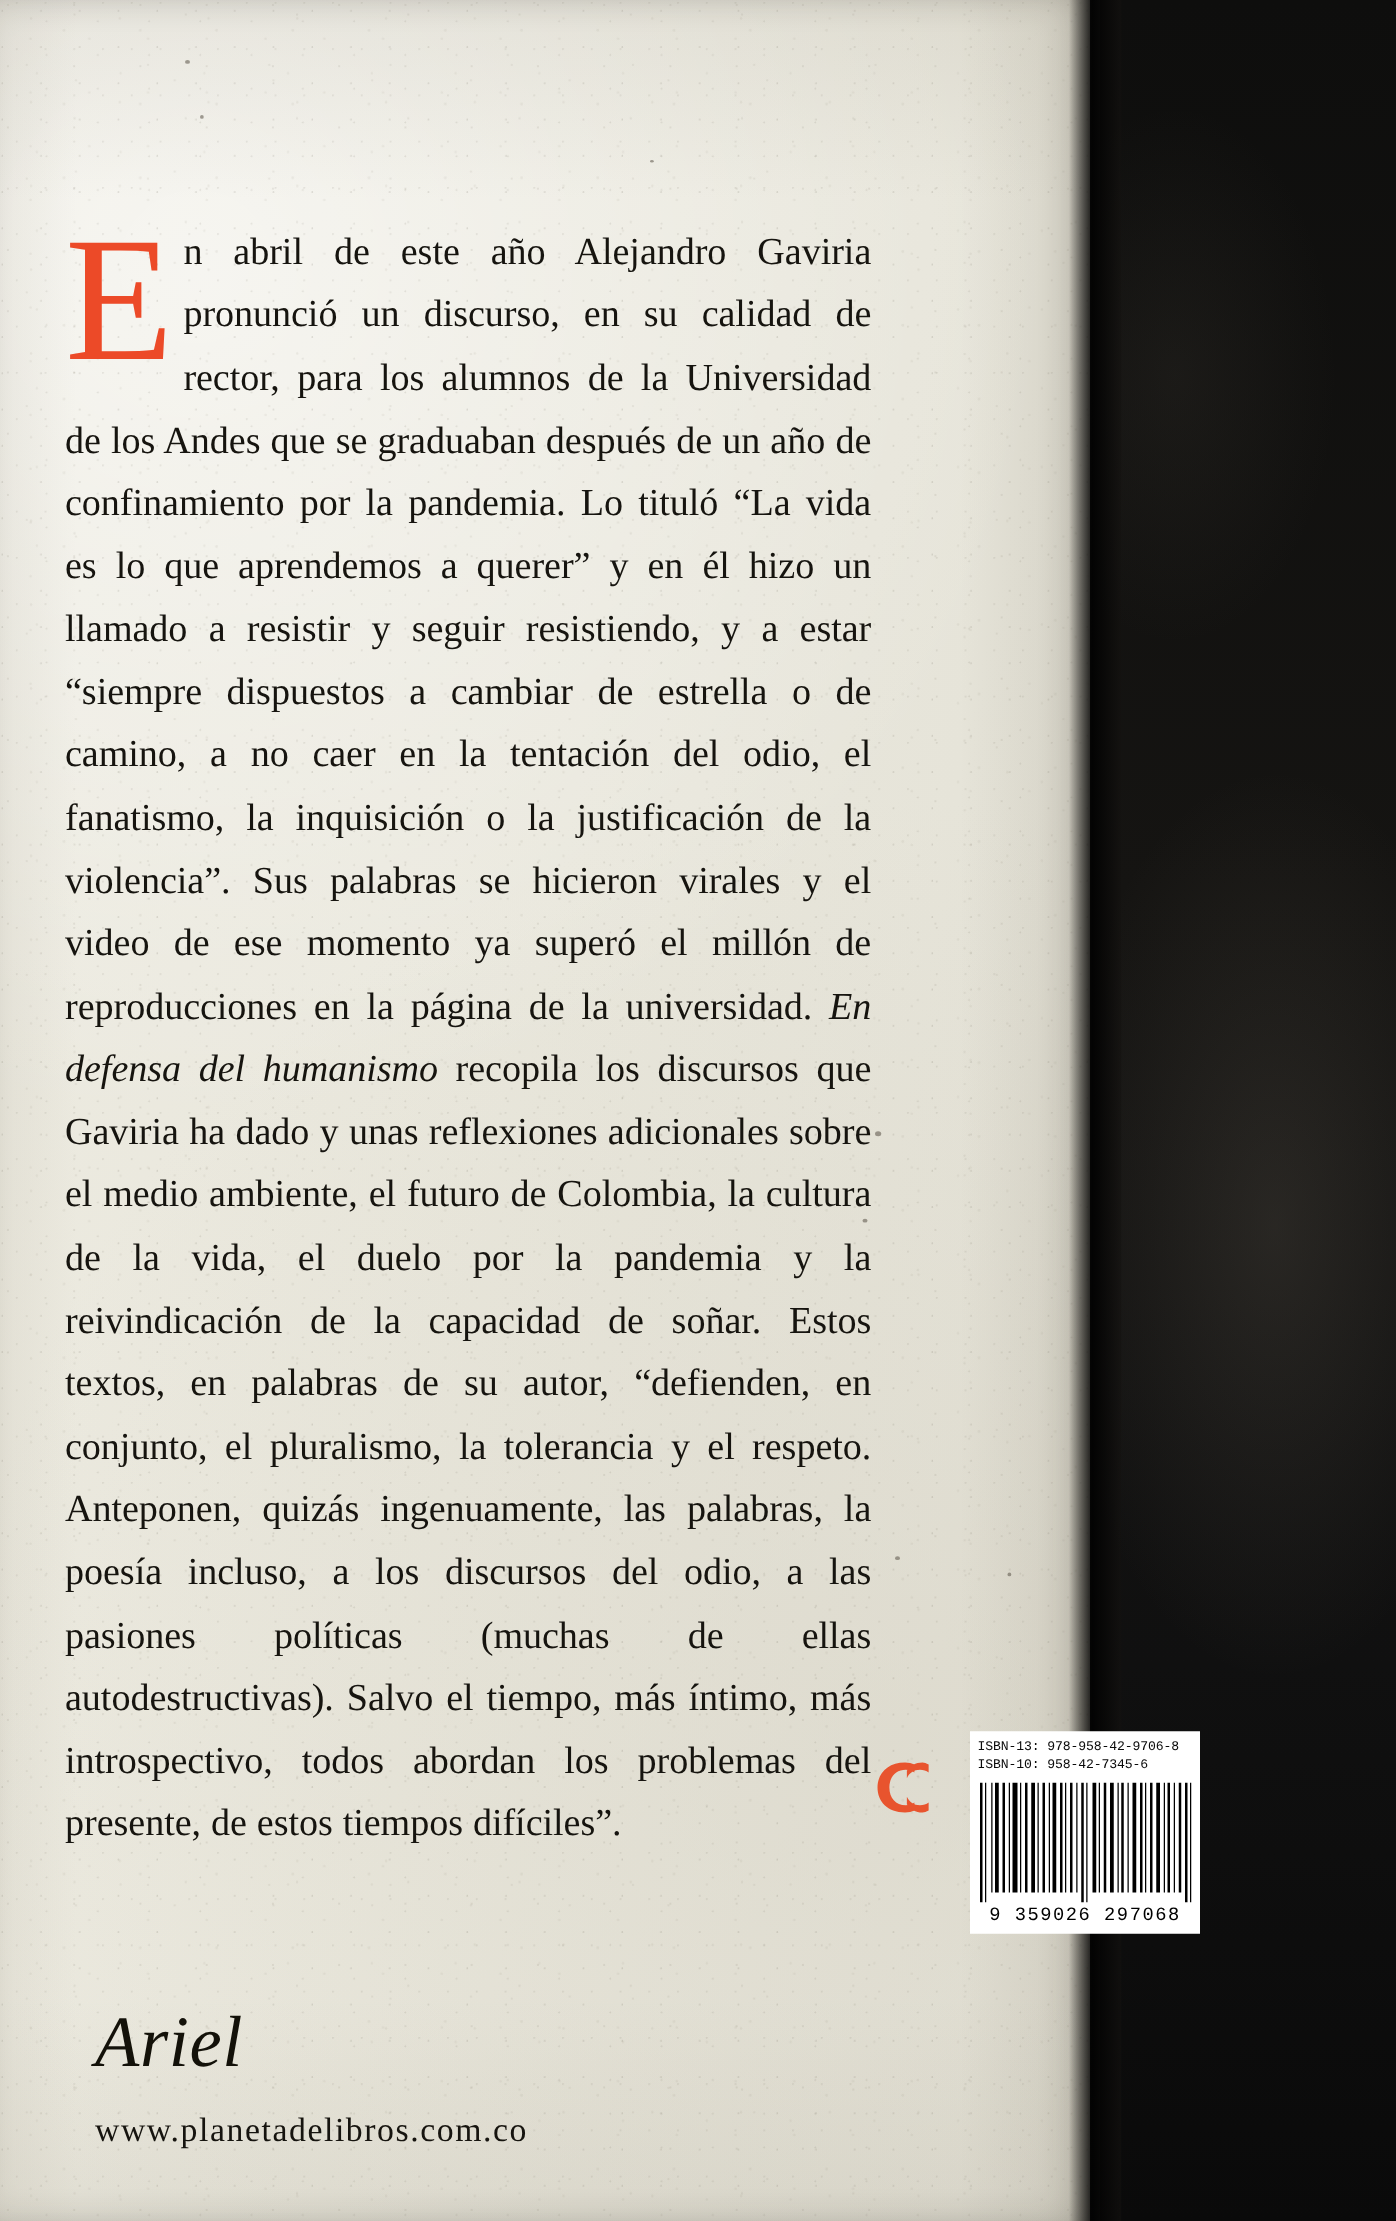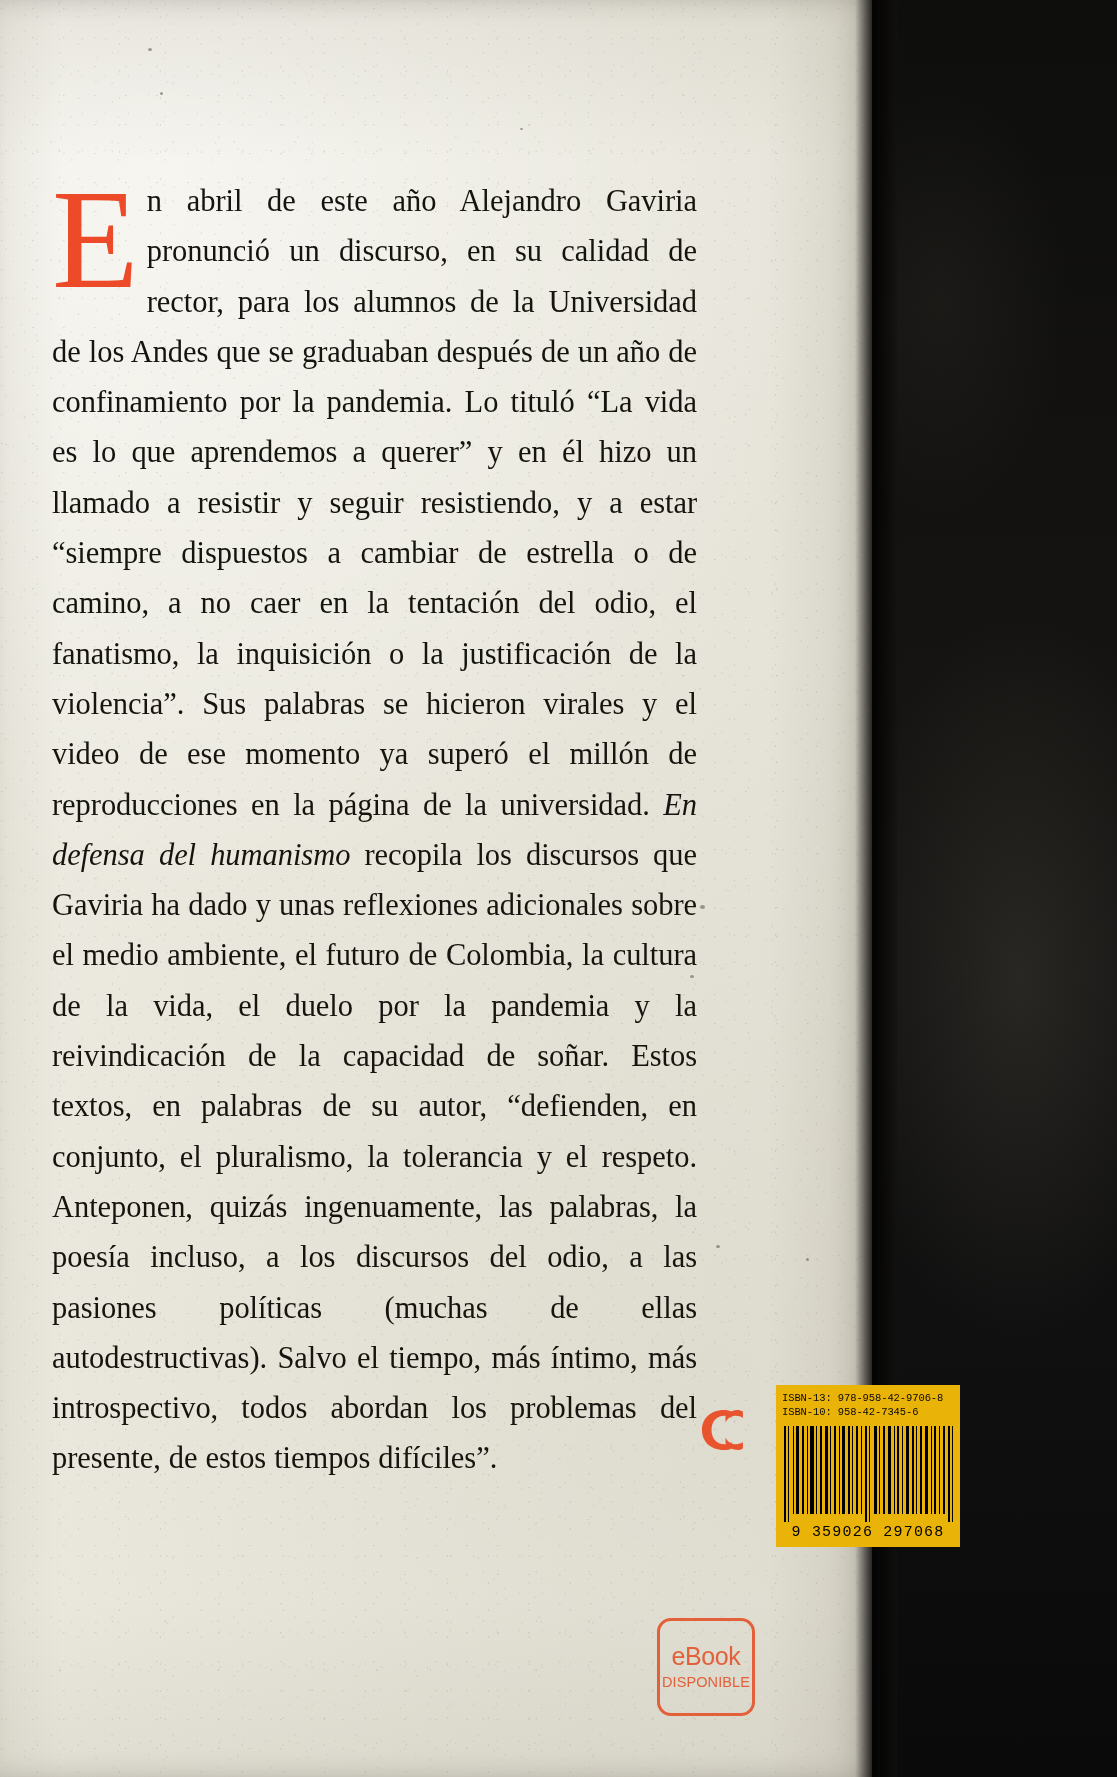--- a/index.html
+++ b/index.html
@@ -181,21 +181,21 @@
     margin-top: 6px;
     letter-spacing: 0.1px;
   }
 
   
   .isbn-block {
     position: absolute;
     left: 776px;
     top: 1385px;
     width: 184px;
-    background: #eab308;
+    background: #ffffff;
     padding: 7px 6px 6px 6px;
     box-sizing: border-box;
     font-family: "Liberation Mono", "DejaVu Sans Mono", monospace;
   }
   .isbn-line {
     font-size: 10.5px;
     line-height: 13.5px;
     color: #0a0a0a;
     white-space: nowrap;
     letter-spacing: -0.1px;
@@ -246,25 +246,25 @@
     </div>
 
     <div class="colophon">
       <svg width="60" height="60" viewBox="0 0 60 60" aria-hidden="true">
         <path d="M30 10 C16 10 8 19 8 30 C8 41 16 50 30 50 C33 50 35.5 49.4 37.5 48.4 L37.5 42 C35.6 43.4 33.3 44.2 30.6 44.2 C22.6 44.2 17.5 38.4 17.5 30 C17.5 21.6 22.6 15.8 30.6 15.8 C33.3 15.8 35.6 16.6 37.5 18 L37.5 11.6 C35.5 10.6 33 10 30 10 Z" fill="#e8542e"></path>
         <path d="M44 10 C38.5 10 34 12.6 31.5 16.6 L31.5 22.5 C33.4 18.3 37.2 15.8 42 15.8 C44.7 15.8 47 16.6 48.9 18 L48.9 11.6 C47 10.6 45.6 10 44 10 Z" fill="#e8542e"></path>
         <path d="M31.5 37.4 L31.5 43.3 C34 47.3 38.5 50 44 50 C45.6 50 47 49.4 48.9 48.4 L48.9 42 C47 43.4 44.7 44.2 42 44.2 C37.2 44.2 33.4 41.6 31.5 37.4 Z" fill="#e8542e"></path>
       </svg>
     </div>
 
-
-    <div class="ebook-badge">
-      <div class="b1">eBook</div>
-      <div class="b2">DISPONIBLE</div>
-    </div>
+    <div class="imprint">
+      <div class="imprint-logo">Ariel</div>
+      <div class="imprint-url">www.planetadelibros.com.co</div>
+    </div>
+
   </div>
 
   <div class="spine-shadow"></div>
 
   <div class="isbn-block">
     <div class="isbn-line">
       <span>ISBN-13:</span>
       <span>978-958-42-9706-8</span>
     </div>
     <div class="isbn-line">

